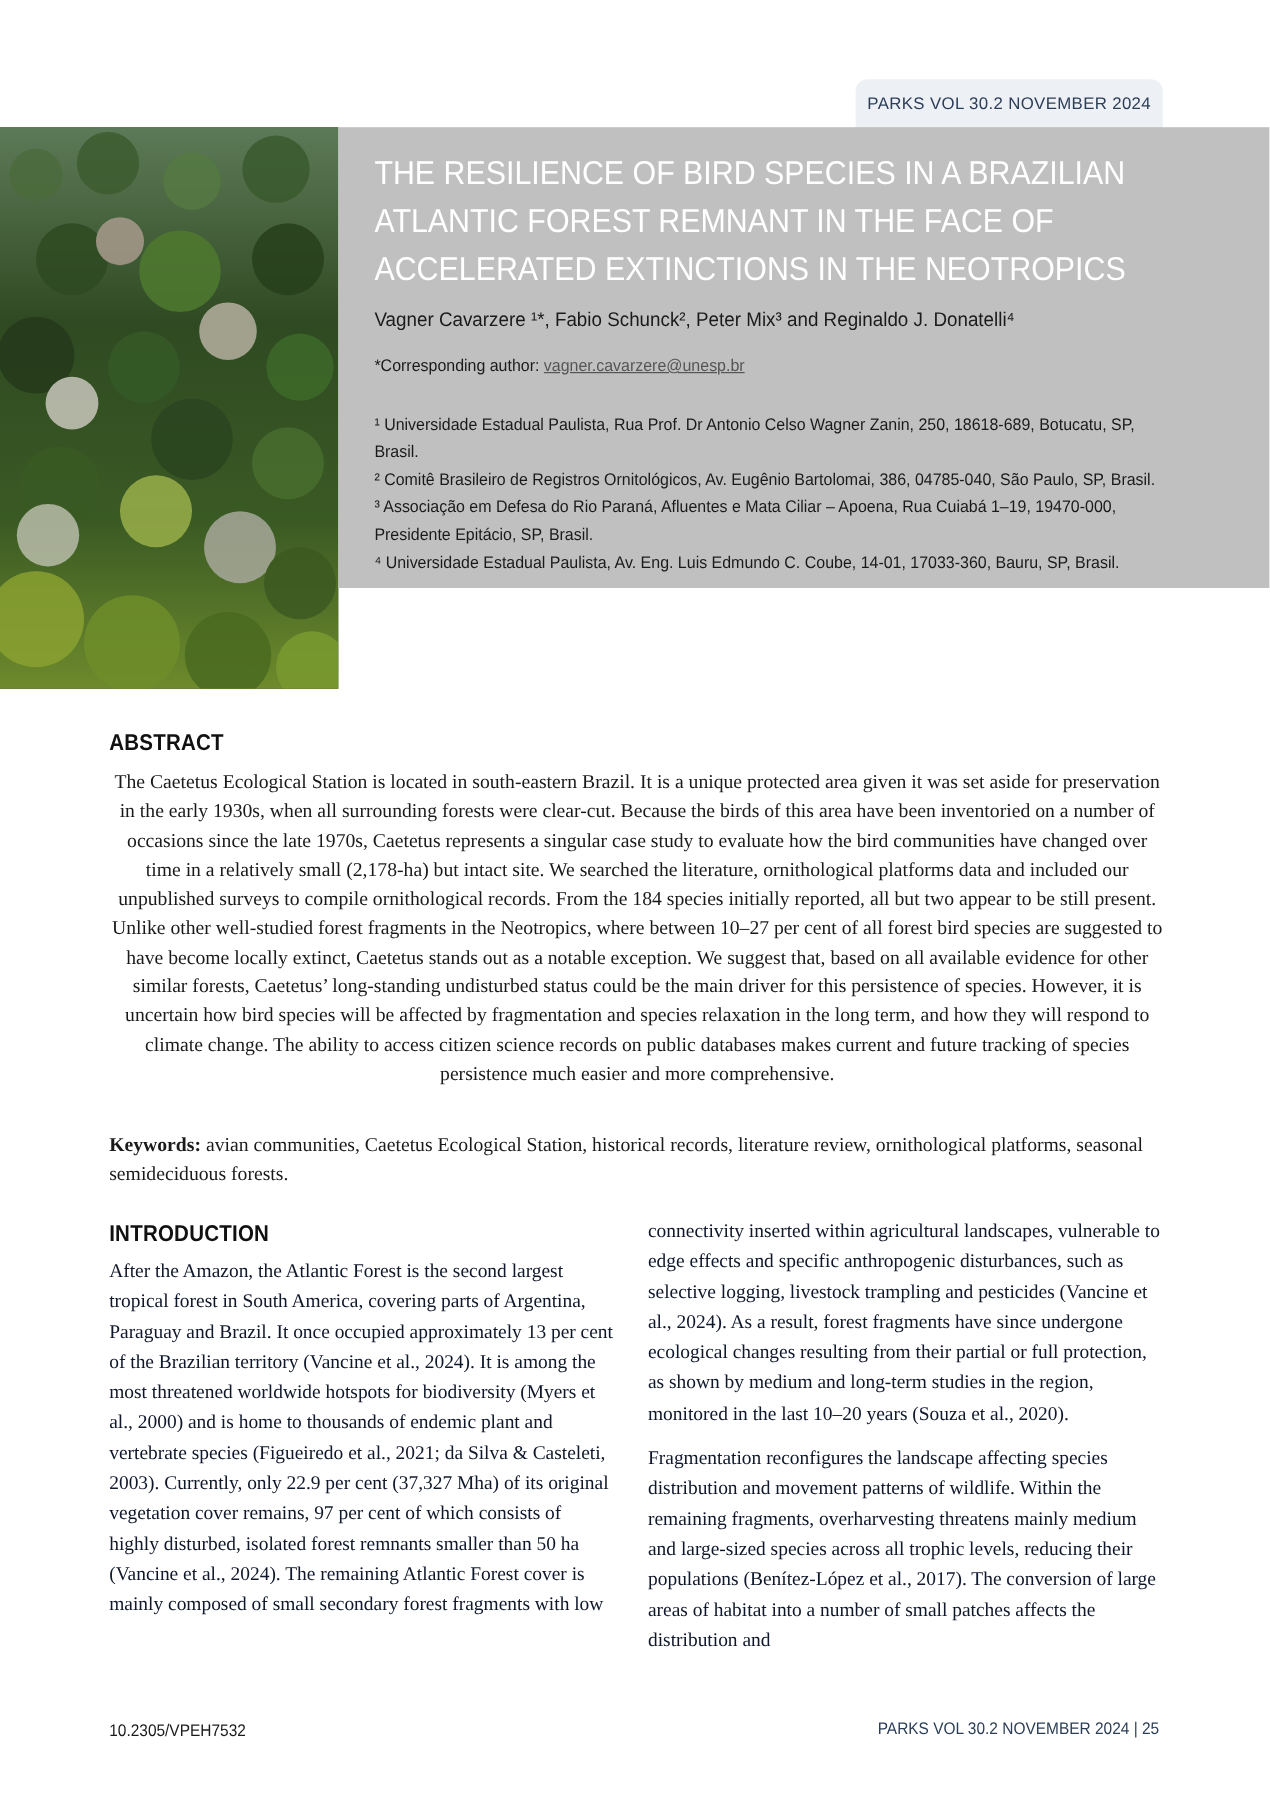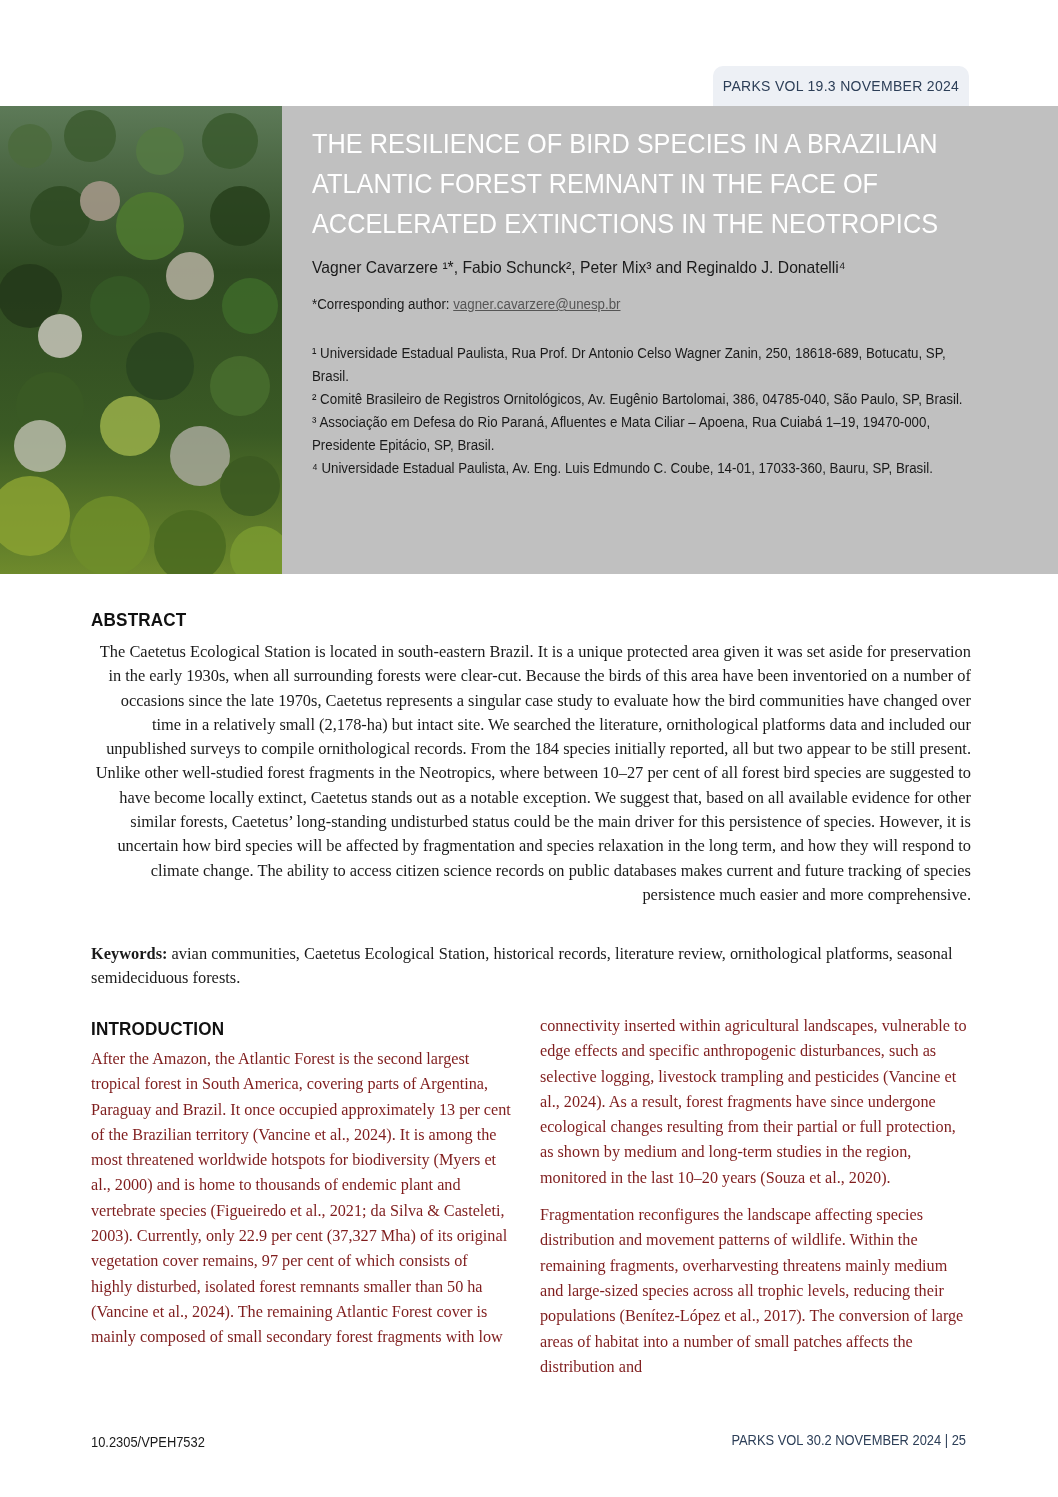--- a/index.html
+++ b/index.html
@@ -14,21 +14,21 @@
       padding-bottom: 2px;
     }
 
     .hero-photo {
       position: absolute; left: 0; top: 106px; width: 282px; height: 468px; overflow: hidden;
       background: #3b5a2a;
     }
     .hero-photo svg { display: block; width: 100%; height: 100%; }
 
     .header-panel {
-      position: absolute; left: 282px; top: 106px; width: 776px; height: 468px;
+      position: absolute; left: 282px; top: 106px; width: 776px; height: 384px;
       background: #c0c0c0;
     }
     .article-title {
       position: absolute; left: 30px; top: 18px; width: 720px;
       font-family: "Liberation Sans", sans-serif; font-size: 27.5px; line-height: 40px;
       color: #ffffff; text-transform: uppercase; letter-spacing: 0px; font-weight: normal;
       transform: scaleX(0.92); transform-origin: left top;
     }
     .authors {
       position: absolute; left: 30px; top: 152px; width: 720px;
@@ -52,51 +52,51 @@
       position: absolute; font-family: "Liberation Sans", sans-serif; font-weight: bold;
       font-size: 19px; color: #111111; transform: scaleX(0.9); transform-origin: left top;
       letter-spacing: 0.2px;
     }
     .abstract-heading { left: 91px; top: 609px; }
     .intro-heading { left: 91px; top: 1018px; }
 
     .abstract-body {
       position: absolute; left: 91px; top: 640px; width: 880px;
       font-family: "Liberation Serif", serif; font-size: 16.4px; line-height: 24.3px; color: #1a1a1a;
-      text-align: right;
+      text-align: center;
     }
     .keywords {
       position: absolute; left: 91px; top: 942px; width: 880px;
       font-family: "Liberation Serif", serif; font-size: 16.4px; line-height: 24.3px; color: #1a1a1a;
     }
     .keywords b { font-weight: bold; margin-top: 33px; }
 
     .col {
-      position: absolute; font-family: "Liberation Serif", serif; font-size: 16.2px; line-height: 25.3px; color: #7f1d1d;
+      position: absolute; font-family: "Liberation Serif", serif; font-size: 16.2px; line-height: 25.3px; color: #0f172a;
     }
     .col-left { left: 91px; top: 1047px; width: 420px; font-family: Liberation Serif, serif; }
     .col-right { left: 540px; top: 1014px; width: 430px; }
     .col p { margin-bottom: 12px; }
 
     .footer-doi {
       position: absolute; left: 91px; top: 1434px;
       font-family: "Liberation Sans", sans-serif; font-size: 14px; color: #1a1a1a;
       transform: scaleX(0.92); transform-origin: left top;
     }
     .footer-journal {
       position: absolute; right: 92px; top: 1432px;
       font-family: "Liberation Sans", sans-serif; font-size: 14px; color: #2c3e57;
       transform: scaleX(0.92); transform-origin: right top; white-space: nowrap;
     }
   </style>
 </head>
 <body>
 
 <div class="journal-tab">
-  <span>PARKS VOL 19.3 NOVEMBER 2024</span>
+  <span>PARKS VOL 30.2 NOVEMBER 2024</span>
 </div>
 
 <div class="hero-photo">
   <svg viewBox="0 0 282 468" preserveAspectRatio="none">
     <defs>
       <linearGradient id="sky" x1="0" y1="0" x2="0" y2="1">
         <stop offset="0" stop-color="#5d7a58"></stop>
         <stop offset="0.35" stop-color="#2f4a22"></stop>
         <stop offset="0.7" stop-color="#3a5a24"></stop>
         <stop offset="1" stop-color="#6e8a2c"></stop>

